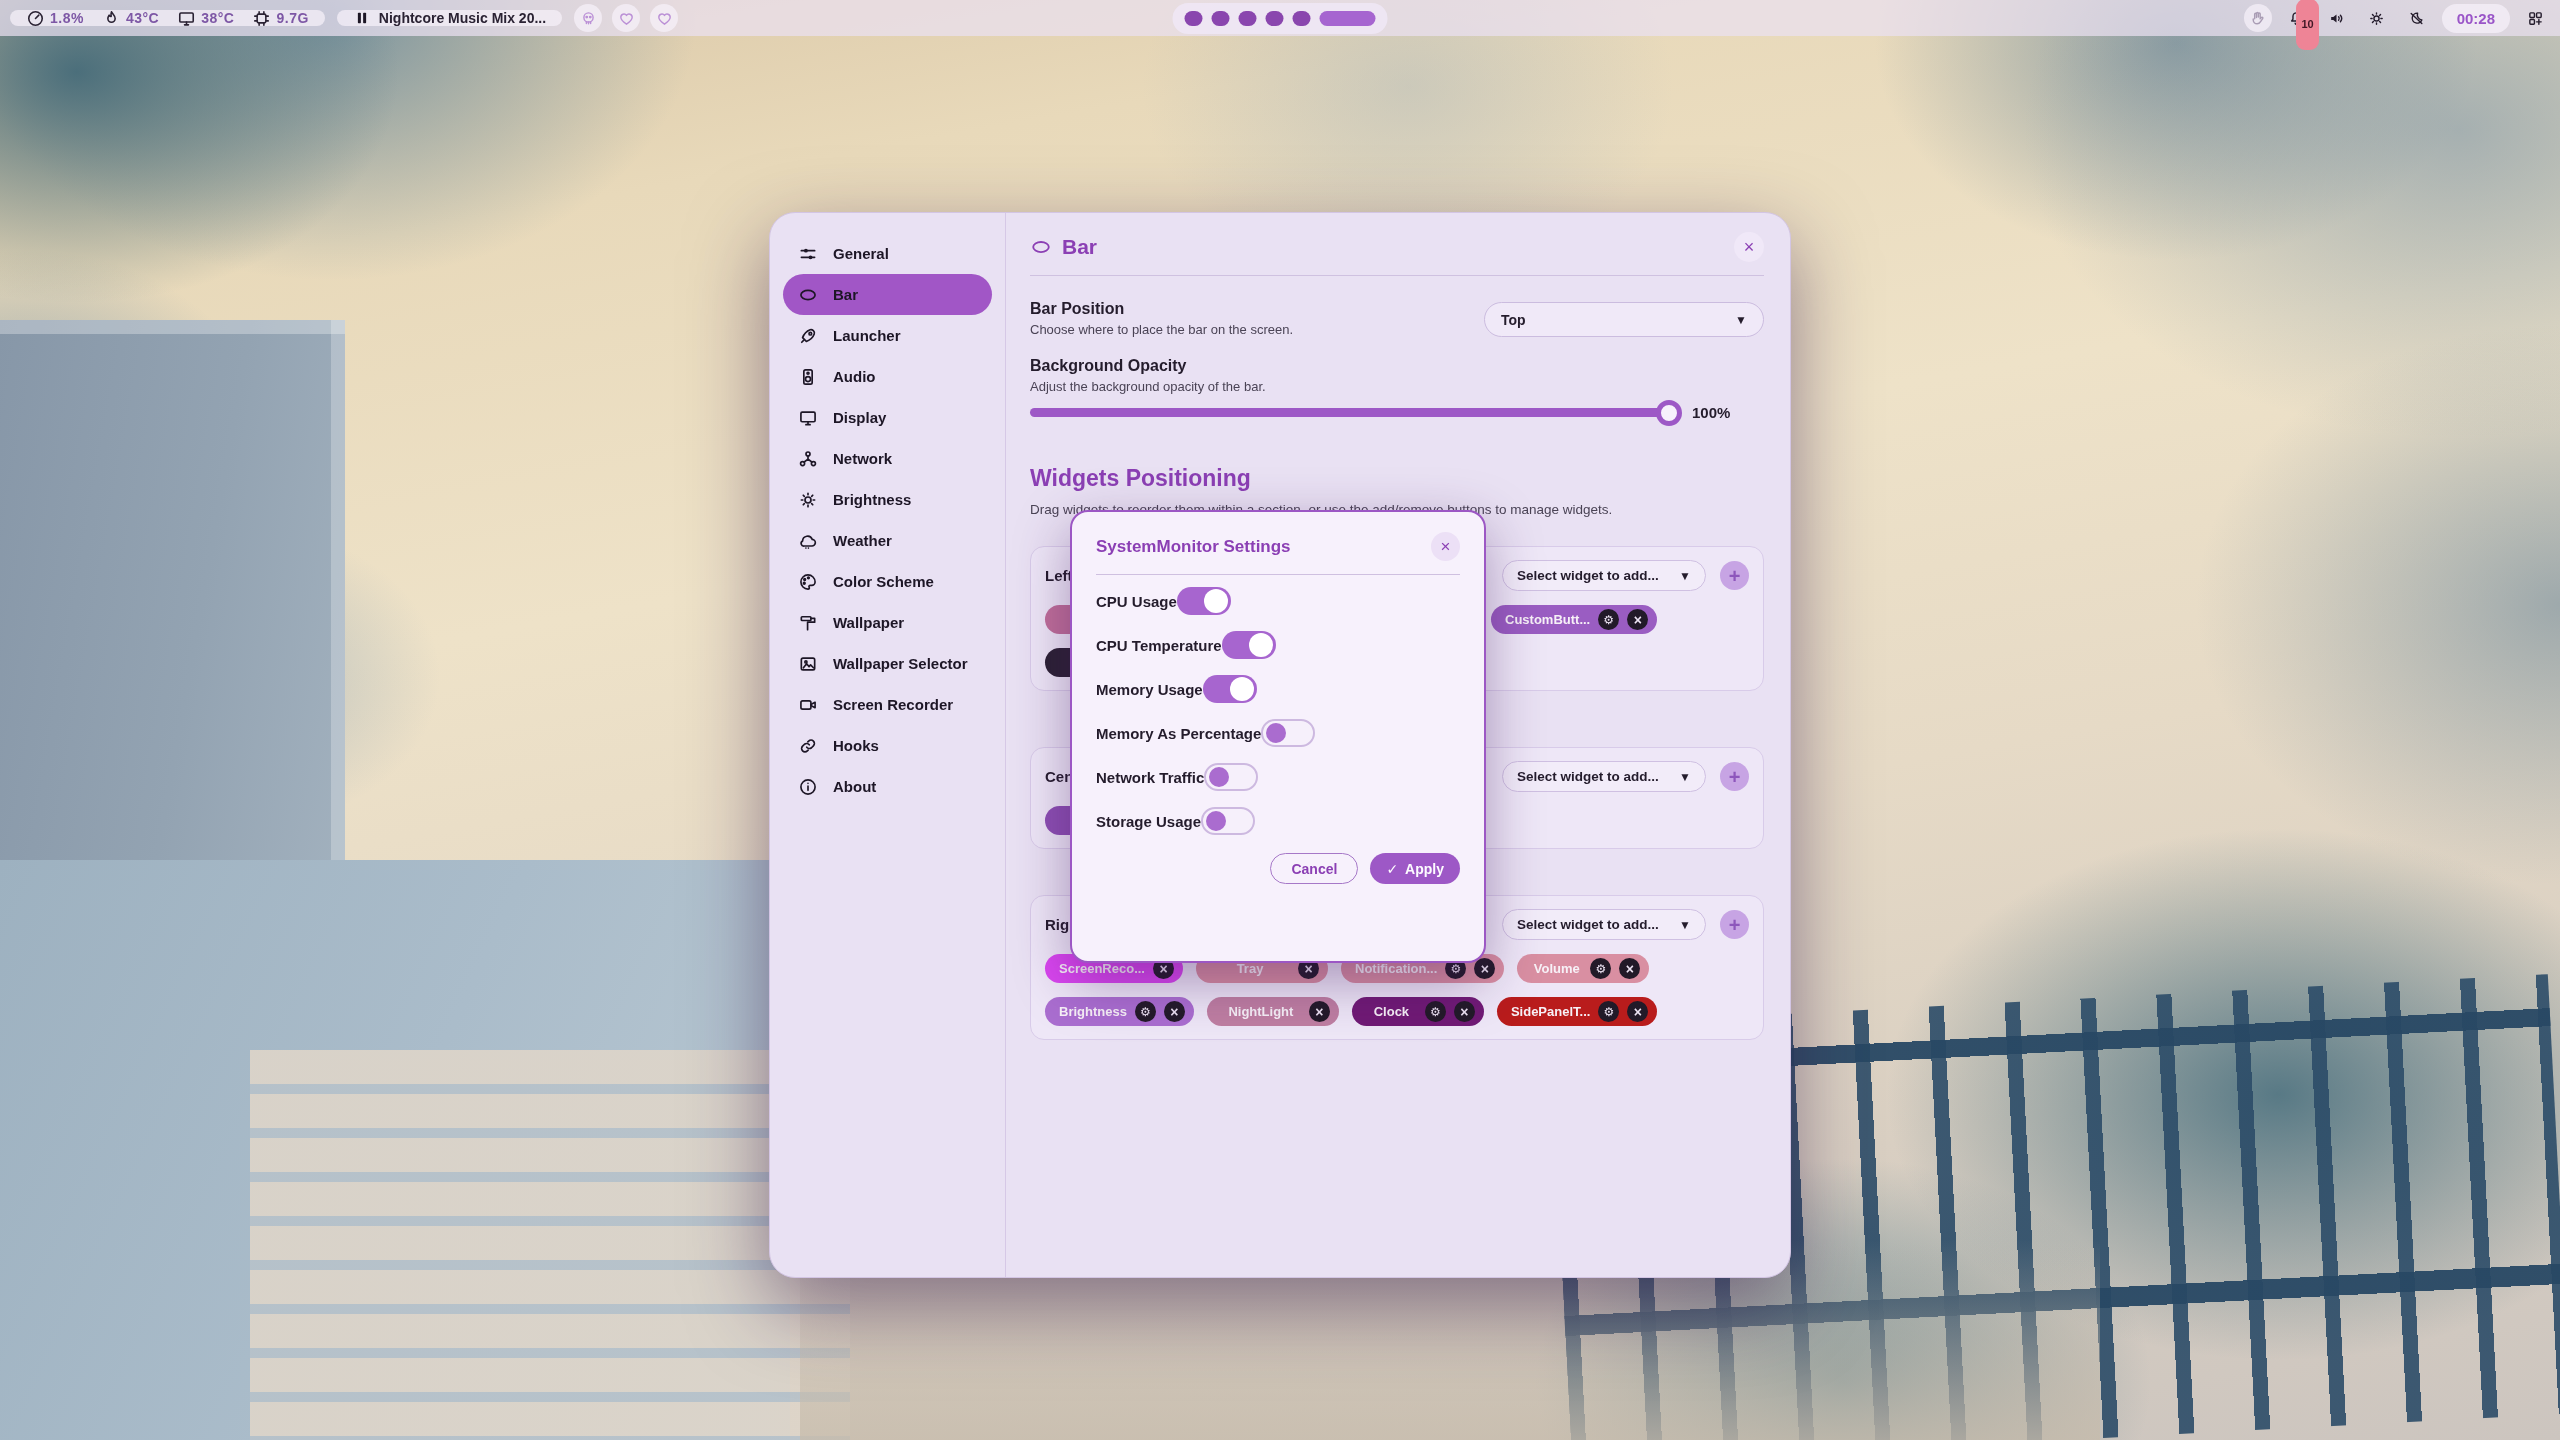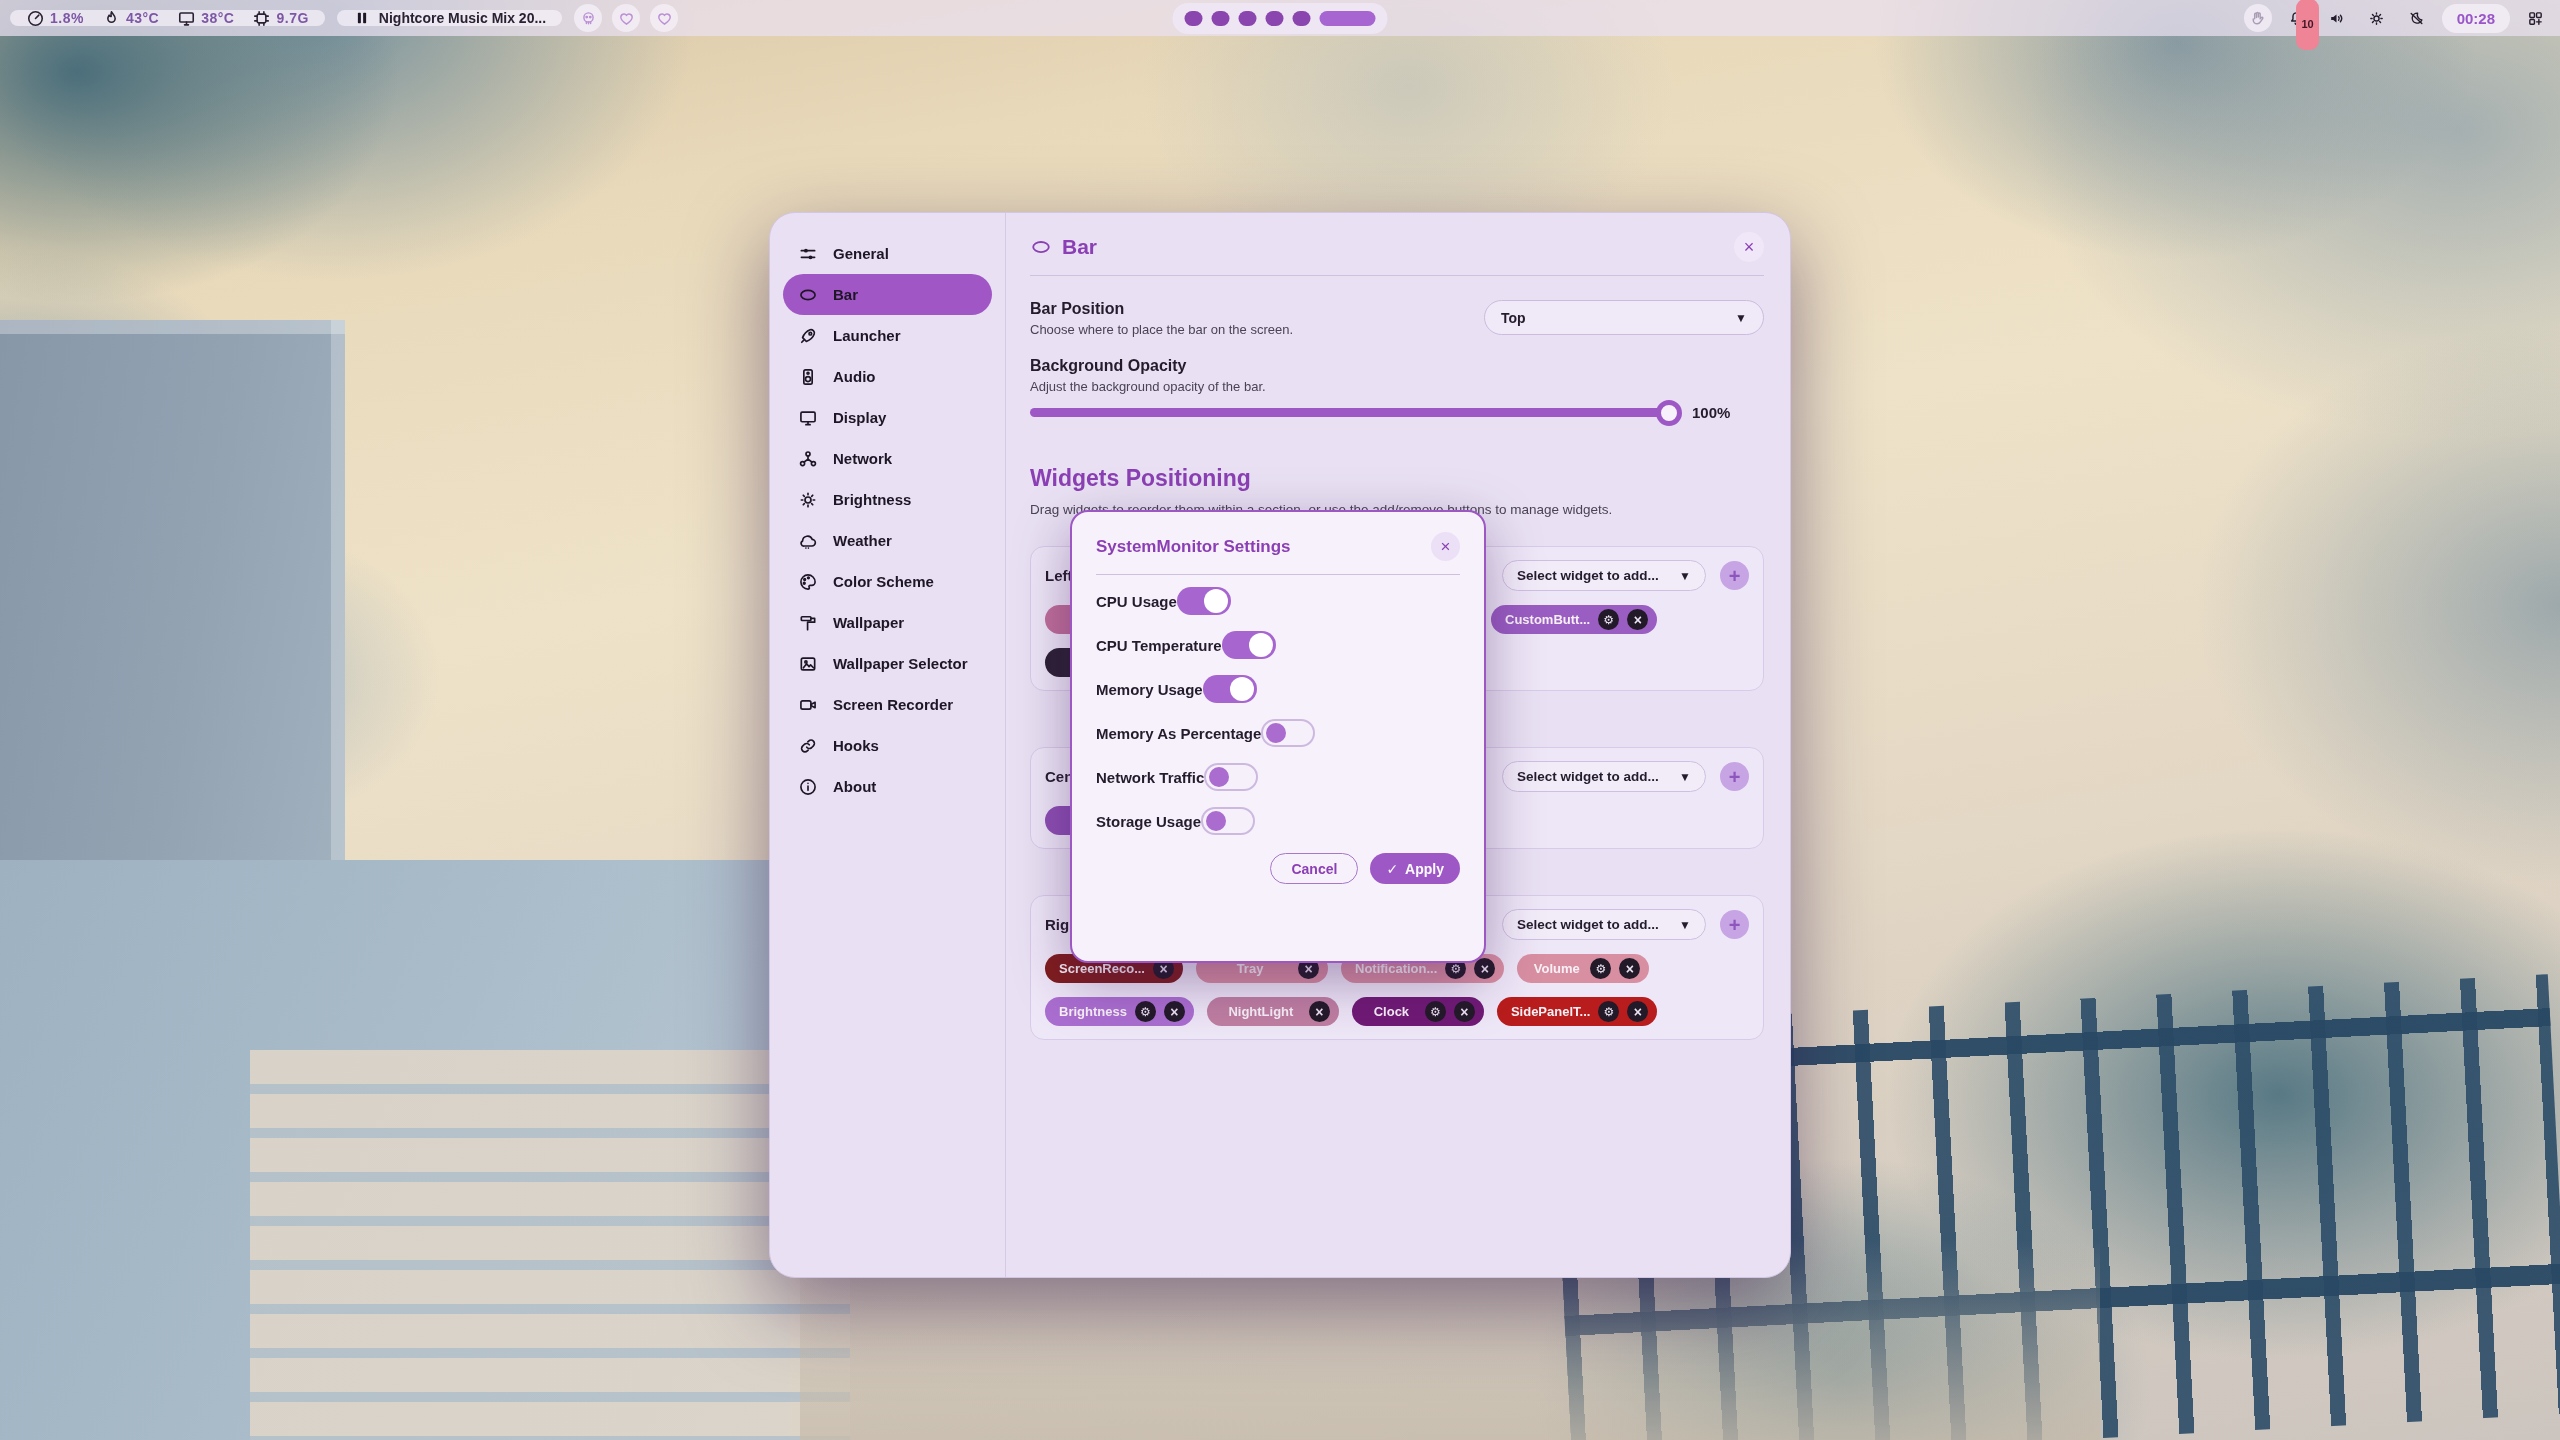--- a/index.html
+++ b/index.html
@@ -84,21 +84,21 @@
 
   .content { flex:1; padding:18px 26px 0 24px; position:relative; }
   .panel-head { display:flex; align-items:center; height:32px; }
   .panel-head .p-ic { width:22px; height:22px; color:#8b3fb4; display:inline-flex; margin-right:10px; }
   .panel-head .p-ic svg { width:22px; height:22px; }
   .panel-title { font-size:21px; font-weight:bold; color:#8b3fb4; flex:1; }
   .win-close { width:30px; height:30px; border-radius:50%; background:#f0e8f8; border:none;
     color:#8b3fb4; font-size:18px; line-height:1; cursor:pointer; }
   .head-divider { height:1px; background:#cfc1e0; margin-top:12px; }
 
-  .setting-row { display:flex; align-items:flex-start; justify-content:space-between; margin-top:24px; }
+  .setting-row { display:flex; align-items:flex-end; justify-content:space-between; margin-top:24px; }
   .s-label { font-size:16px; font-weight:bold; color:#241c2c; }
   .s-desc { font-size:13px; color:#4a4355; margin-top:4px; }
   .dropdown { width:280px; height:35px; border-radius:18px; background:#f0e9f8;
     border:1px solid #cbbcdf; display:flex; align-items:center; padding:0 16px; cursor:pointer; }
   .dropdown .dd-text { flex:1; font-size:14px; font-weight:bold; color:#241c2c; }
   .caret { font-size:12px; color:#241c2c; }
 
   .opacity-block { margin-top:20px; }
   .slider-row { display:flex; align-items:center; margin-top:10px; gap:14px; }
   .slider-track { position:relative; width:648px; height:9px; border-radius:5px; background:#9d58c6; }
@@ -529,21 +529,21 @@
             <h3 class="card-title">Right Widgets</h3>
             <div class="card-controls">
               <div class="mini-select">
                 <span class="dd-text">Select widget to add...</span>
                 <span class="caret">▼</span>
               </div>
               <button class="plus-btn">+</button>
             </div>
           </div>
           <div class="chip-row">
-            <span class="chip wide" style="background: #7f1d1d;">
+            <span class="chip wide" style="background: #d946ef;">
               <span class="chip-label">ScreenReco...</span>
               <button class="chip-btn x">×</button>
             </span>
             <span class="chip wide" style="background: rgb(217, 143, 162);">
               <span class="chip-label">Tray</span>
               <button class="chip-btn x">×</button>
             </span>
             <span class="chip wide" style="background: rgb(217, 143, 162);">
               <span class="chip-label">Notification...</span>
               <button class="chip-btn">⚙</button>

